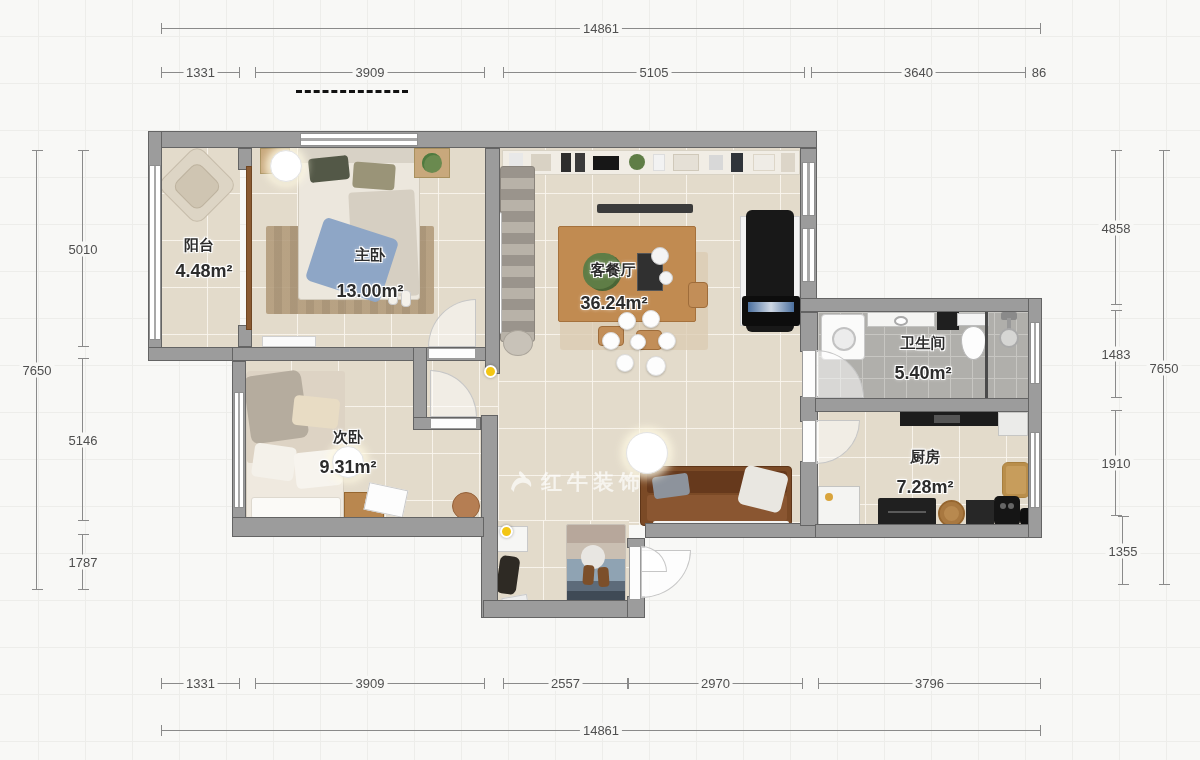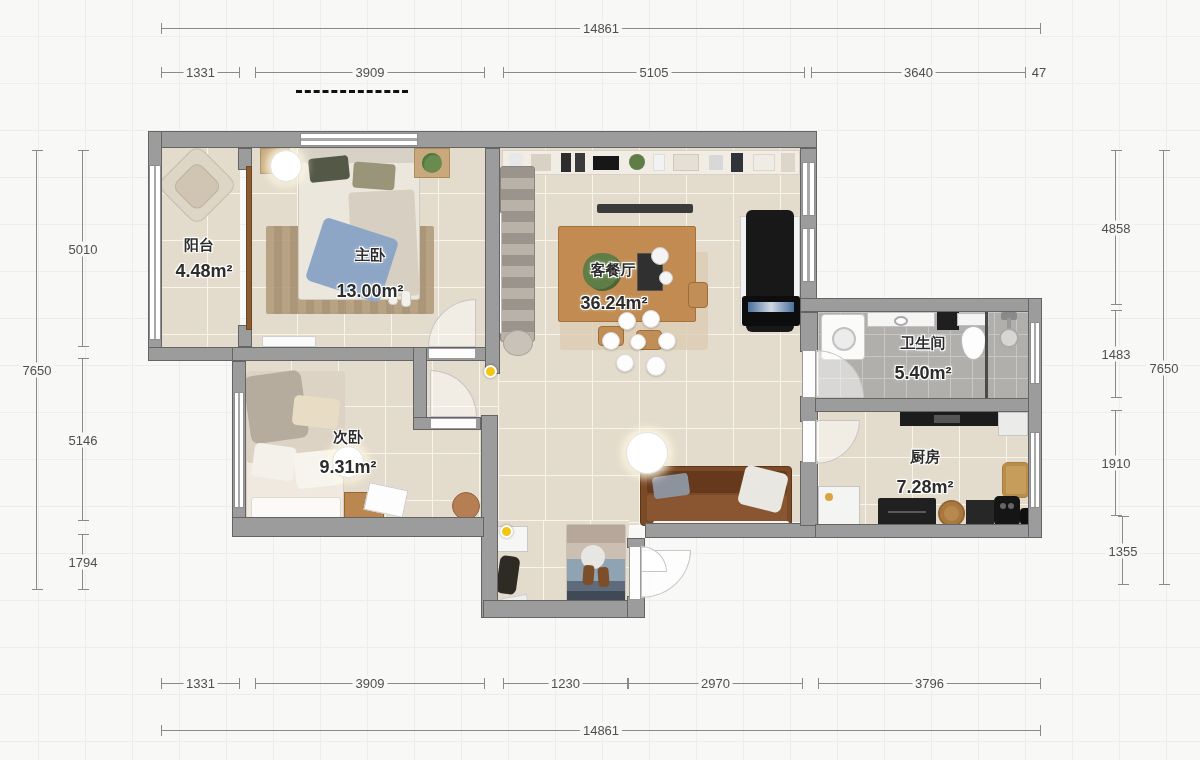--- a/index.html
+++ b/index.html
@@ -66,38 +66,38 @@
     <span class="dlbl">5105</span>
   </div>
   <div class="dimh" style="left:811px;top:72px;width:215px">
     <span class="tk" style="left:0"></span>
       <span class="tk" style="right:0"></span>
     <span class="dlbl">3640</span>
   </div>
   <div class="dimh" style="left:1036px;top:72px;width:6px">
     <span class="tk" style="left:0"></span>
       <span class="tk" style="right:0"></span>
-    <span class="dlbl">47</span>
+    <span class="dlbl">86</span>
   </div>
   <div class="dash" style="left:296px;top:90px;width:112px"></div>
 
   <div class="dimh" style="left:161px;top:683px;width:79px">
     <span class="tk" style="left:0"></span>
       <span class="tk" style="right:0"></span>
     <span class="dlbl">1331</span>
   </div>
   <div class="dimh" style="left:255px;top:683px;width:230px">
     <span class="tk" style="left:0"></span>
       <span class="tk" style="right:0"></span>
     <span class="dlbl">3909</span>
   </div>
   <div class="dimh" style="left:503px;top:683px;width:125px">
     <span class="tk" style="left:0"></span>
       <span class="tk" style="right:0"></span>
-    <span class="dlbl">1230</span>
+    <span class="dlbl">2557</span>
   </div>
   <div class="dimh" style="left:628px;top:683px;width:175px">
     <span class="tk" style="left:0"></span>
       <span class="tk" style="right:0"></span>
     <span class="dlbl">2970</span>
   </div>
   <div class="dimh" style="left:818px;top:683px;width:223px">
     <span class="tk" style="left:0"></span>
       <span class="tk" style="right:0"></span>
     <span class="dlbl">3796</span>
@@ -119,21 +119,21 @@
     <span class="dlbl">5010</span>
   </div>
   <div class="dimv" style="left:82px;top:358px;height:163px">
     <span class="tk" style="top:0"></span>
       <span class="tk" style="bottom:0"></span>
     <span class="dlbl">5146</span>
   </div>
   <div class="dimv" style="left:82px;top:534px;height:56px">
     <span class="tk" style="top:0"></span>
       <span class="tk" style="bottom:0"></span>
-    <span class="dlbl">1794</span>
+    <span class="dlbl">1787</span>
   </div>
 
   <div class="dimv" style="left:1115px;top:150px;height:155px">
     <span class="tk" style="top:0"></span>
       <span class="tk" style="bottom:0"></span>
     <span class="dlbl">4858</span>
   </div>
   <div class="dimv" style="left:1115px;top:310px;height:88px">
     <span class="tk" style="top:0"></span>
       <span class="tk" style="bottom:0"></span>
@@ -384,17 +384,23 @@
       <span>7.28m²</span>
     </div>
 
   <div class="label rname" style="left:310px;top:429px;width:76px;height:17px">
       <span>次卧</span>
     </div>
   <div class="label rarea" style="left:316px;top:457px;width:64px;height:20px">
       <span>9.31m²</span>
     </div>
 
+  <div class="wm" style="left:508px;top:468px">
+    <svg width="26" height="26" viewBox="0 0 26 26">
+      <path d="M3 20 C5 12 9 8 14 9 C11 6 10 4 12 2 C15 4 17 6 18 9 C22 10 24 14 23 18 C20 14 16 13 13 14 C9 15 6 18 6 23 Z" fill="rgba(255,255,255,.68)"></path>
+    </svg>
+    <span>红牛装饰</span>
+  </div>
 
   <div class="marker" style="left:484px;top:365px"></div>
   <div class="marker" style="left:500px;top:525px"></div>
 
 </div>
 
 </body></html>

